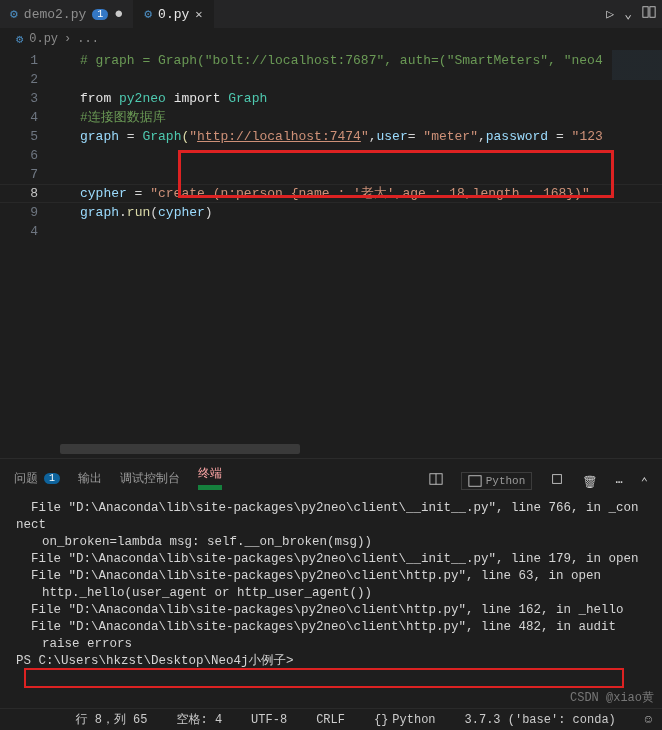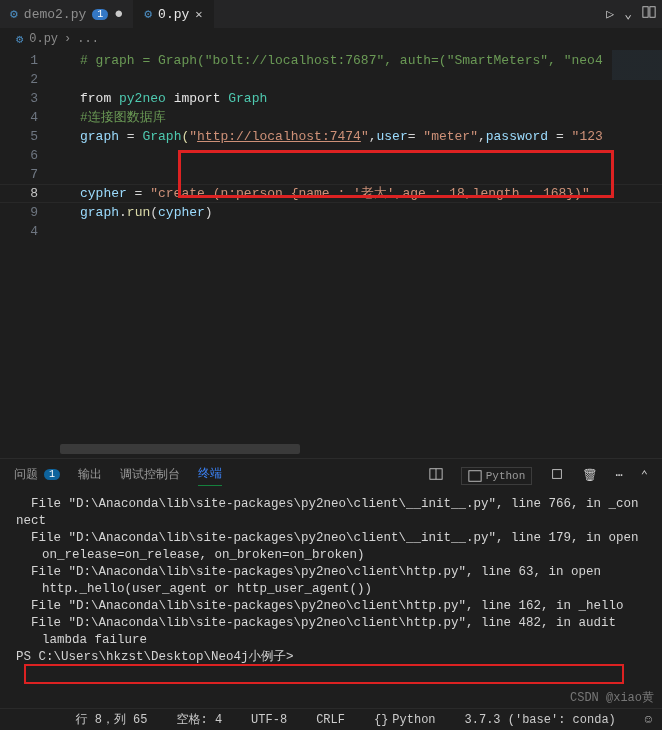--- a/index.html
+++ b/index.html
@@ -66,23 +66,23 @@
   .tok-str { color:#ce9178; }
   .tok-url { color:#ce9178; text-decoration: underline; }
   .tok-op { color:#d4d4d4; }
   .current-line-hl { position:absolute; left:0; right:0; height:19px; border-top:1px solid #282828; border-bottom:1px solid #282828; }
   .minimap { position:absolute; right:0; top:0; width:50px; height:100%; opacity:.35; background:linear-gradient(#2b3a46 0 30px,transparent 30px); }
   .redbox { position:absolute; border:3px solid #d22; }
   .hscroll { position:absolute; bottom:4px; left:60px; width:240px; height:10px; background:#3a3a3a; border-radius:2px; }
 
   
   .panel { border-top:1px solid #2b2b2b; height:250px; display:flex; flex-direction:column; }
-  .panel-tabs { display:flex; align-items:center; gap:18px; padding:6px 14px; font-size:12px; color:#9a9a9a; }
+  .panel-tabs { display:flex; align-items:flex-end; gap:18px; padding:6px 14px; font-size:12px; color:#9a9a9a; }
   .panel-tabs .ptab { display:flex; align-items:center; gap:6px; cursor:pointer; padding-bottom:3px; }
-  .panel-tabs .ptab.active { color:#3b82f6; border-bottom:1px solid #15803d; }
+  .panel-tabs .ptab.active { color:#fca5a5; border-bottom:5px solid #15803d; }
   .panel-tabs .ptab .count { background:#0e639c; color:#fff; border-radius:8px; font-size:10px; padding:0 5px; }
   .panel-tabs .pspacer { flex:1; }
   .panel-tabs .picon { color:#ccc; cursor:pointer; }
   .lang-sel { border:1px solid #3c3c3c; padding:1px 6px; font-size:11px; display:flex; align-items:center; gap:4px; }
   .terminal { flex:1; overflow:hidden; padding:4px 16px 0 16px; font-size:12.5px; line-height:17px; position:relative; }
   .terminal .tline { white-space:pre-wrap; word-break:break-all; }
   .terminal .indent { padding-left: 26px; }
   .redbox2 { position:absolute; border:2px solid #d22; }
 
   
@@ -177,27 +177,27 @@
     <span class="picon"><svg class="icon" viewBox="0 0 16 16">
           <rect x="3" y="3" width="10" height="10" fill="none" stroke="#ccc"></rect>
         </svg></span>
     <span class="picon">🗑</span>
     <span class="picon">⋯</span>
     <span class="picon">⌃</span>
   </div>
   <div class="terminal" id="terminal">
     <div class="redbox2" style="left:24px; top:172px; width:600px; height:20px;"></div>
   <div class="tline">  File "D:\Anaconda\lib\site-packages\py2neo\client\__init__.py", line 766, in _connect</div>
+      <div class="tline indent">on_broken=lambda msg: self.__on_broken(msg))</div>
       <div class="tline">  File "D:\Anaconda\lib\site-packages\py2neo\client\__init__.py", line 179, in open</div>
-      <div class="tline indent">on_release=on_release, on_broken=on_broken)</div>
       <div class="tline">  File "D:\Anaconda\lib\site-packages\py2neo\client\http.py", line 63, in open</div>
       <div class="tline indent">http._hello(user_agent or http_user_agent())</div>
       <div class="tline">  File "D:\Anaconda\lib\site-packages\py2neo\client\http.py", line 162, in _hello</div>
       <div class="tline">  File "D:\Anaconda\lib\site-packages\py2neo\client\http.py", line 482, in audit</div>
-      <div class="tline indent">lambda failure</div>
+      <div class="tline indent">raise errors</div>
       <div class="tline">PS C:\Users\hkzst\Desktop\Neo4j小例子&gt; </div>
     </div>
 </div>
 
 <div class="status">
   <span class="item">行 8，列 65</span>
   <span class="item">空格: 4</span>
   <span class="item">UTF-8</span>
   <span class="item">CRLF</span>
   <span class="item">

